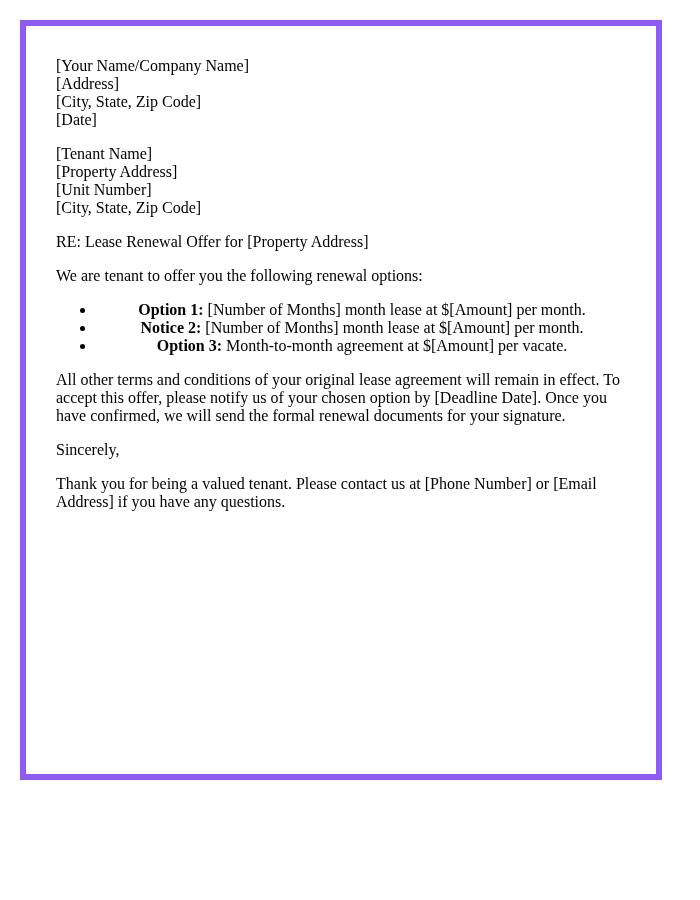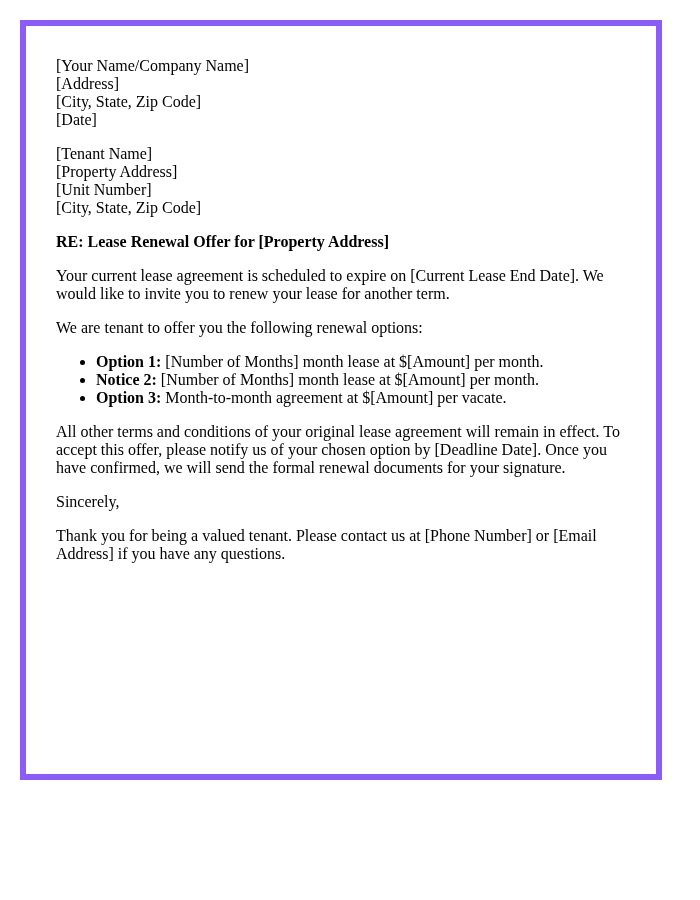--- a/index.html
+++ b/index.html
@@ -27,26 +27,27 @@
     border: 6px solid #8b5cf6;
     background: #ffffff;
     padding: 15px 28px 15px 30px;
     overflow: hidden;
   }
   p {
     margin: 16px 0;
     white-space: pre-line; 
   }
   .subject-line {
-    font-weight: bold;
+    font-weight: normal;
   }
   ul.options-list {
     margin: 16px 0;
     padding-left: 40px;
     list-style-type: disc;
+    text-align: center;
   }
   ul.options-list li {
     margin: 0;
     padding: 0;
   }
   .option-label {
     font-weight: bold;
   }
 </style>
 </head>
@@ -60,22 +61,20 @@
 [Date]</p>
 
   <p>[Tenant Name]
 [Property Address]
 [Unit Number]
 [City, State, Zip Code]</p>
 
   <p class="subject-line">RE: Lease Renewal Offer for [Property Address]</p>
 
 
-  <p>Your current lease agreement is scheduled to expire on [Current Lease End Date]. We
-would like to invite you to renew your lease for another term.</p>
 
   <p>We are tenant to offer you the following renewal options:</p>
 
   <ul class="options-list">
     <li><span class="option-label">Option 1:</span><span> [Number of Months] month lease at $[Amount] per month.</span></li>
     <li><span class="option-label">Notice 2:</span><span> [Number of Months] month lease at $[Amount] per month.</span></li>
     <li><span class="option-label">Option 3:</span><span> Month-to-month agreement at $[Amount] per vacate.</span></li>
   </ul>
 
   <p>All other terms and conditions of your original lease agreement will remain in effect. To

